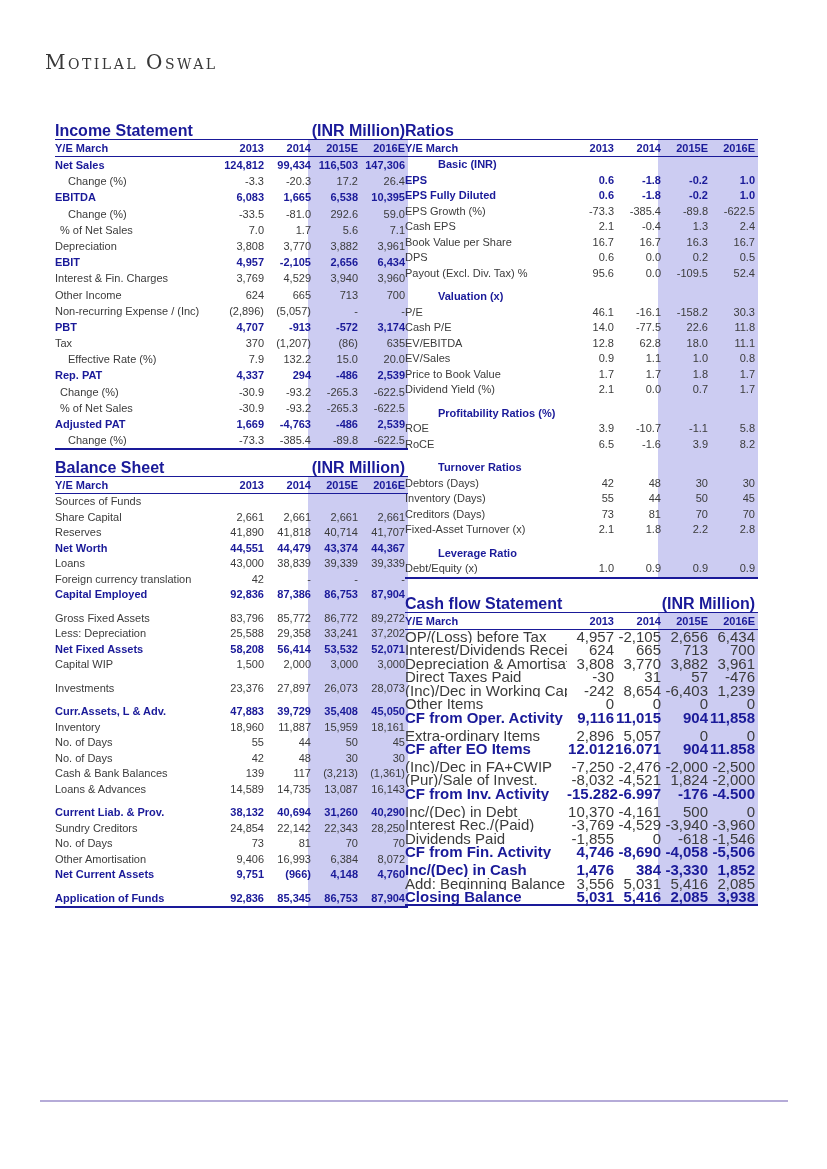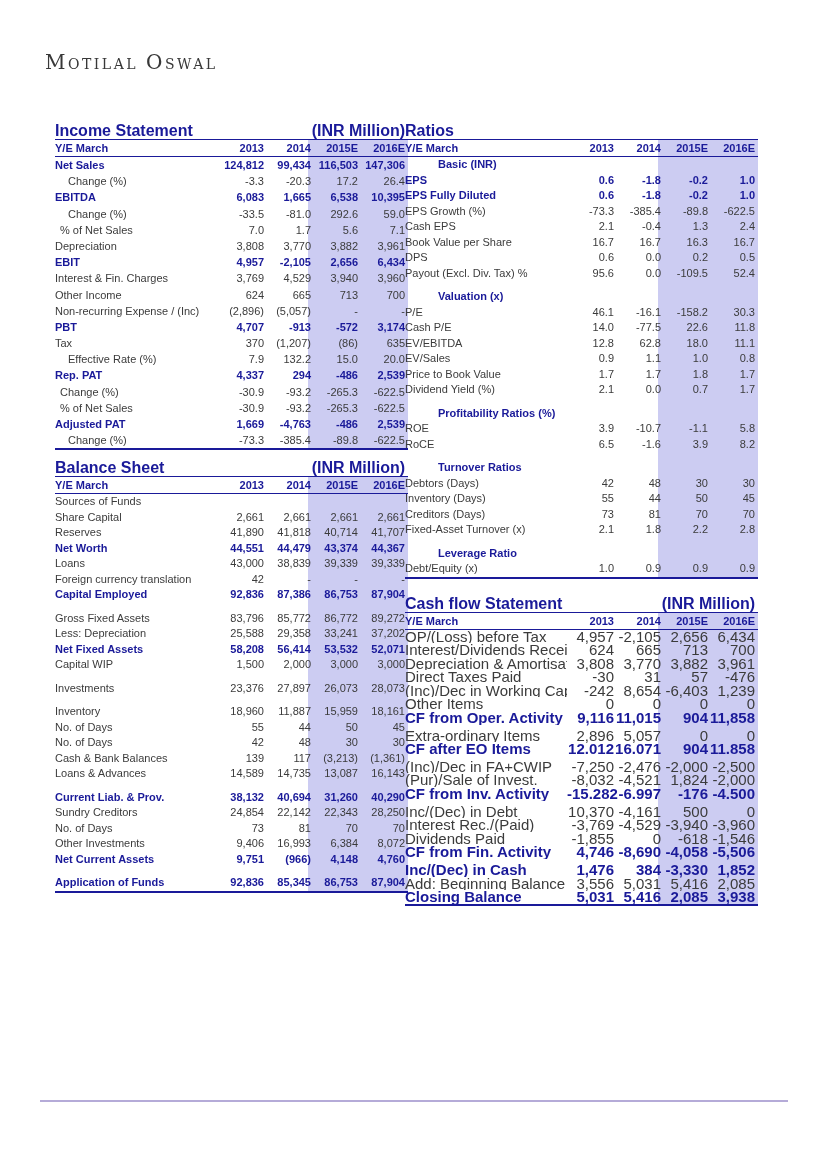--- a/index.html
+++ b/index.html
@@ -287,20 +287,27 @@
           </div>
           <div class="sp"></div>
           <div class="trow r-n">
             <div class="lbl">Investments</div>
             <div class="val">23,376</div>
             <div class="val">27,897</div>
             <div class="val">26,073</div>
             <div class="val">28,073</div>
           </div>
           <div class="sp"></div>
+          <div class="trow r-b">
+            <div class="lbl">Curr.Assets, L &amp; Adv.</div>
+            <div class="val">47,883</div>
+            <div class="val">39,729</div>
+            <div class="val">35,408</div>
+            <div class="val">45,050</div>
+          </div>
           <div class="trow r-n">
             <div class="lbl">Inventory</div>
             <div class="val">18,960</div>
             <div class="val">11,887</div>
             <div class="val">15,959</div>
             <div class="val">18,161</div>
           </div>
           <div class="trow r-n">
             <div class="lbl">No. of Days</div>
             <div class="val">55</div>
@@ -345,21 +352,21 @@
             <div class="val">28,250</div>
           </div>
           <div class="trow r-n">
             <div class="lbl">No. of Days</div>
             <div class="val">73</div>
             <div class="val">81</div>
             <div class="val">70</div>
             <div class="val">70</div>
           </div>
           <div class="trow r-n">
-            <div class="lbl">Other Investments</div>
+            <div class="lbl">Other Amortisation</div>
             <div class="val">9,406</div>
             <div class="val">16,993</div>
             <div class="val">6,384</div>
             <div class="val">8,072</div>
           </div>
           <div class="trow r-b">
             <div class="lbl">Net Current Assets</div>
             <div class="val">9,751</div>
             <div class="val">(966)</div>
             <div class="val">4,148</div>

